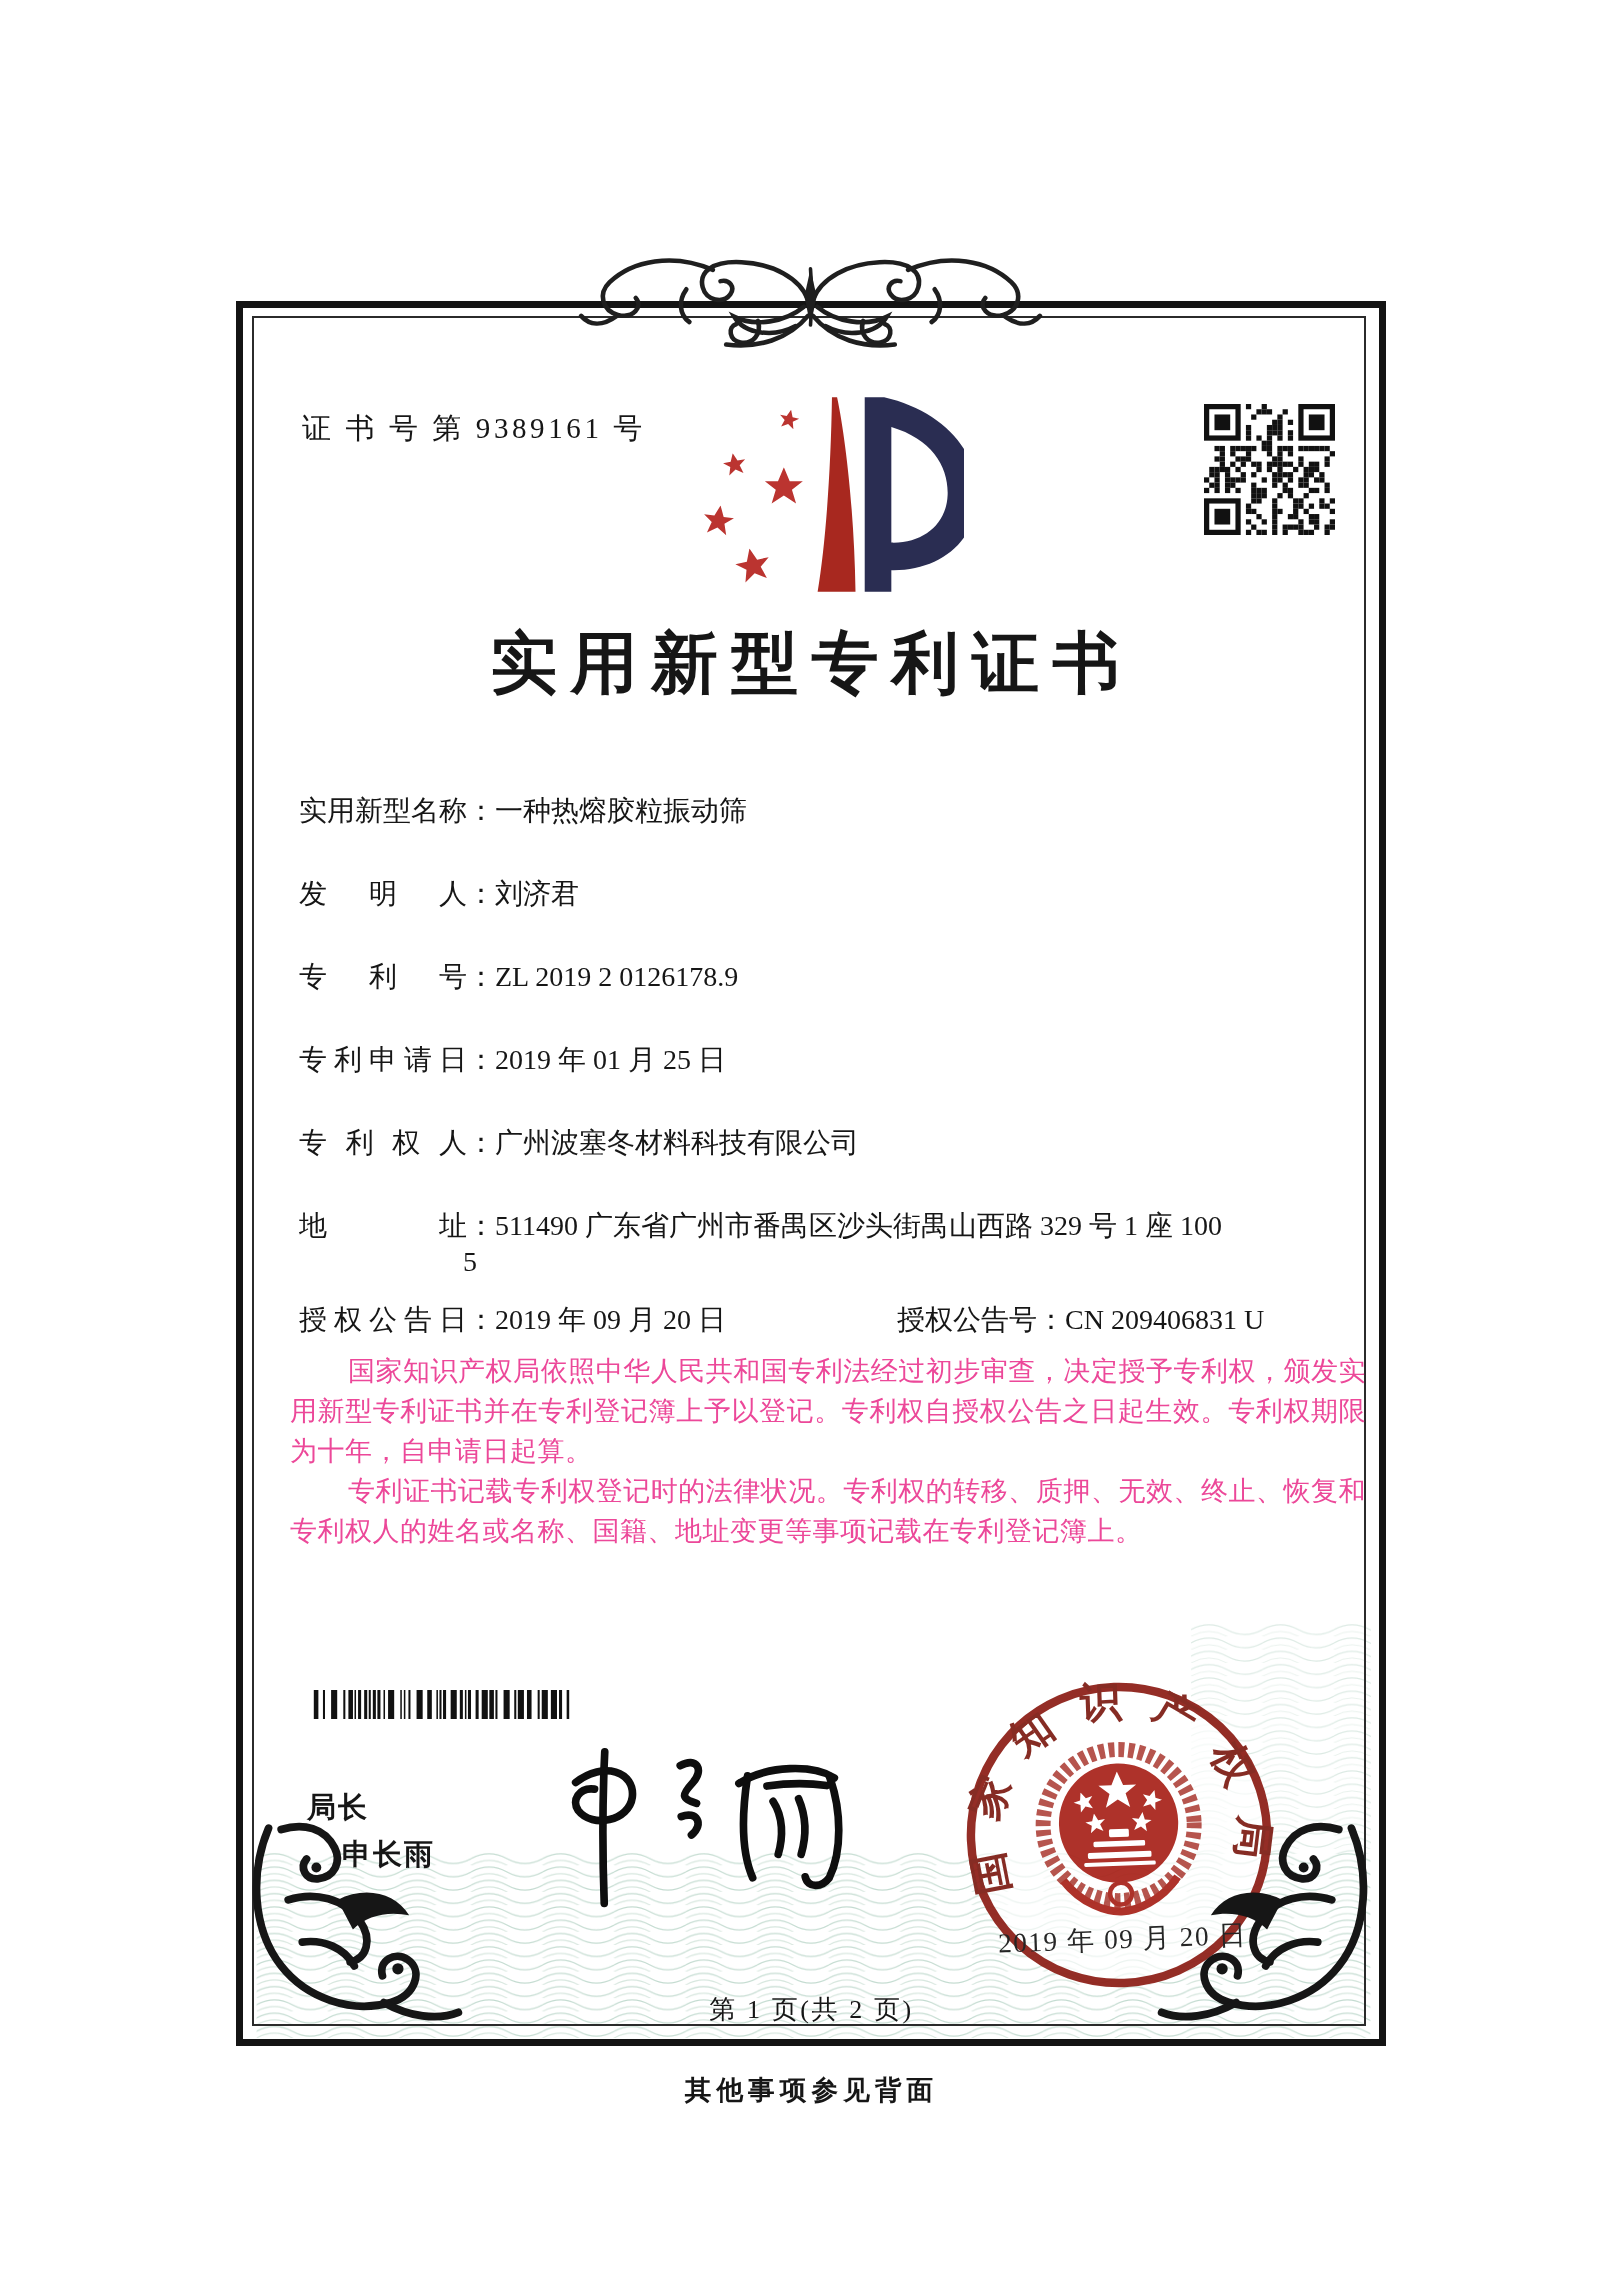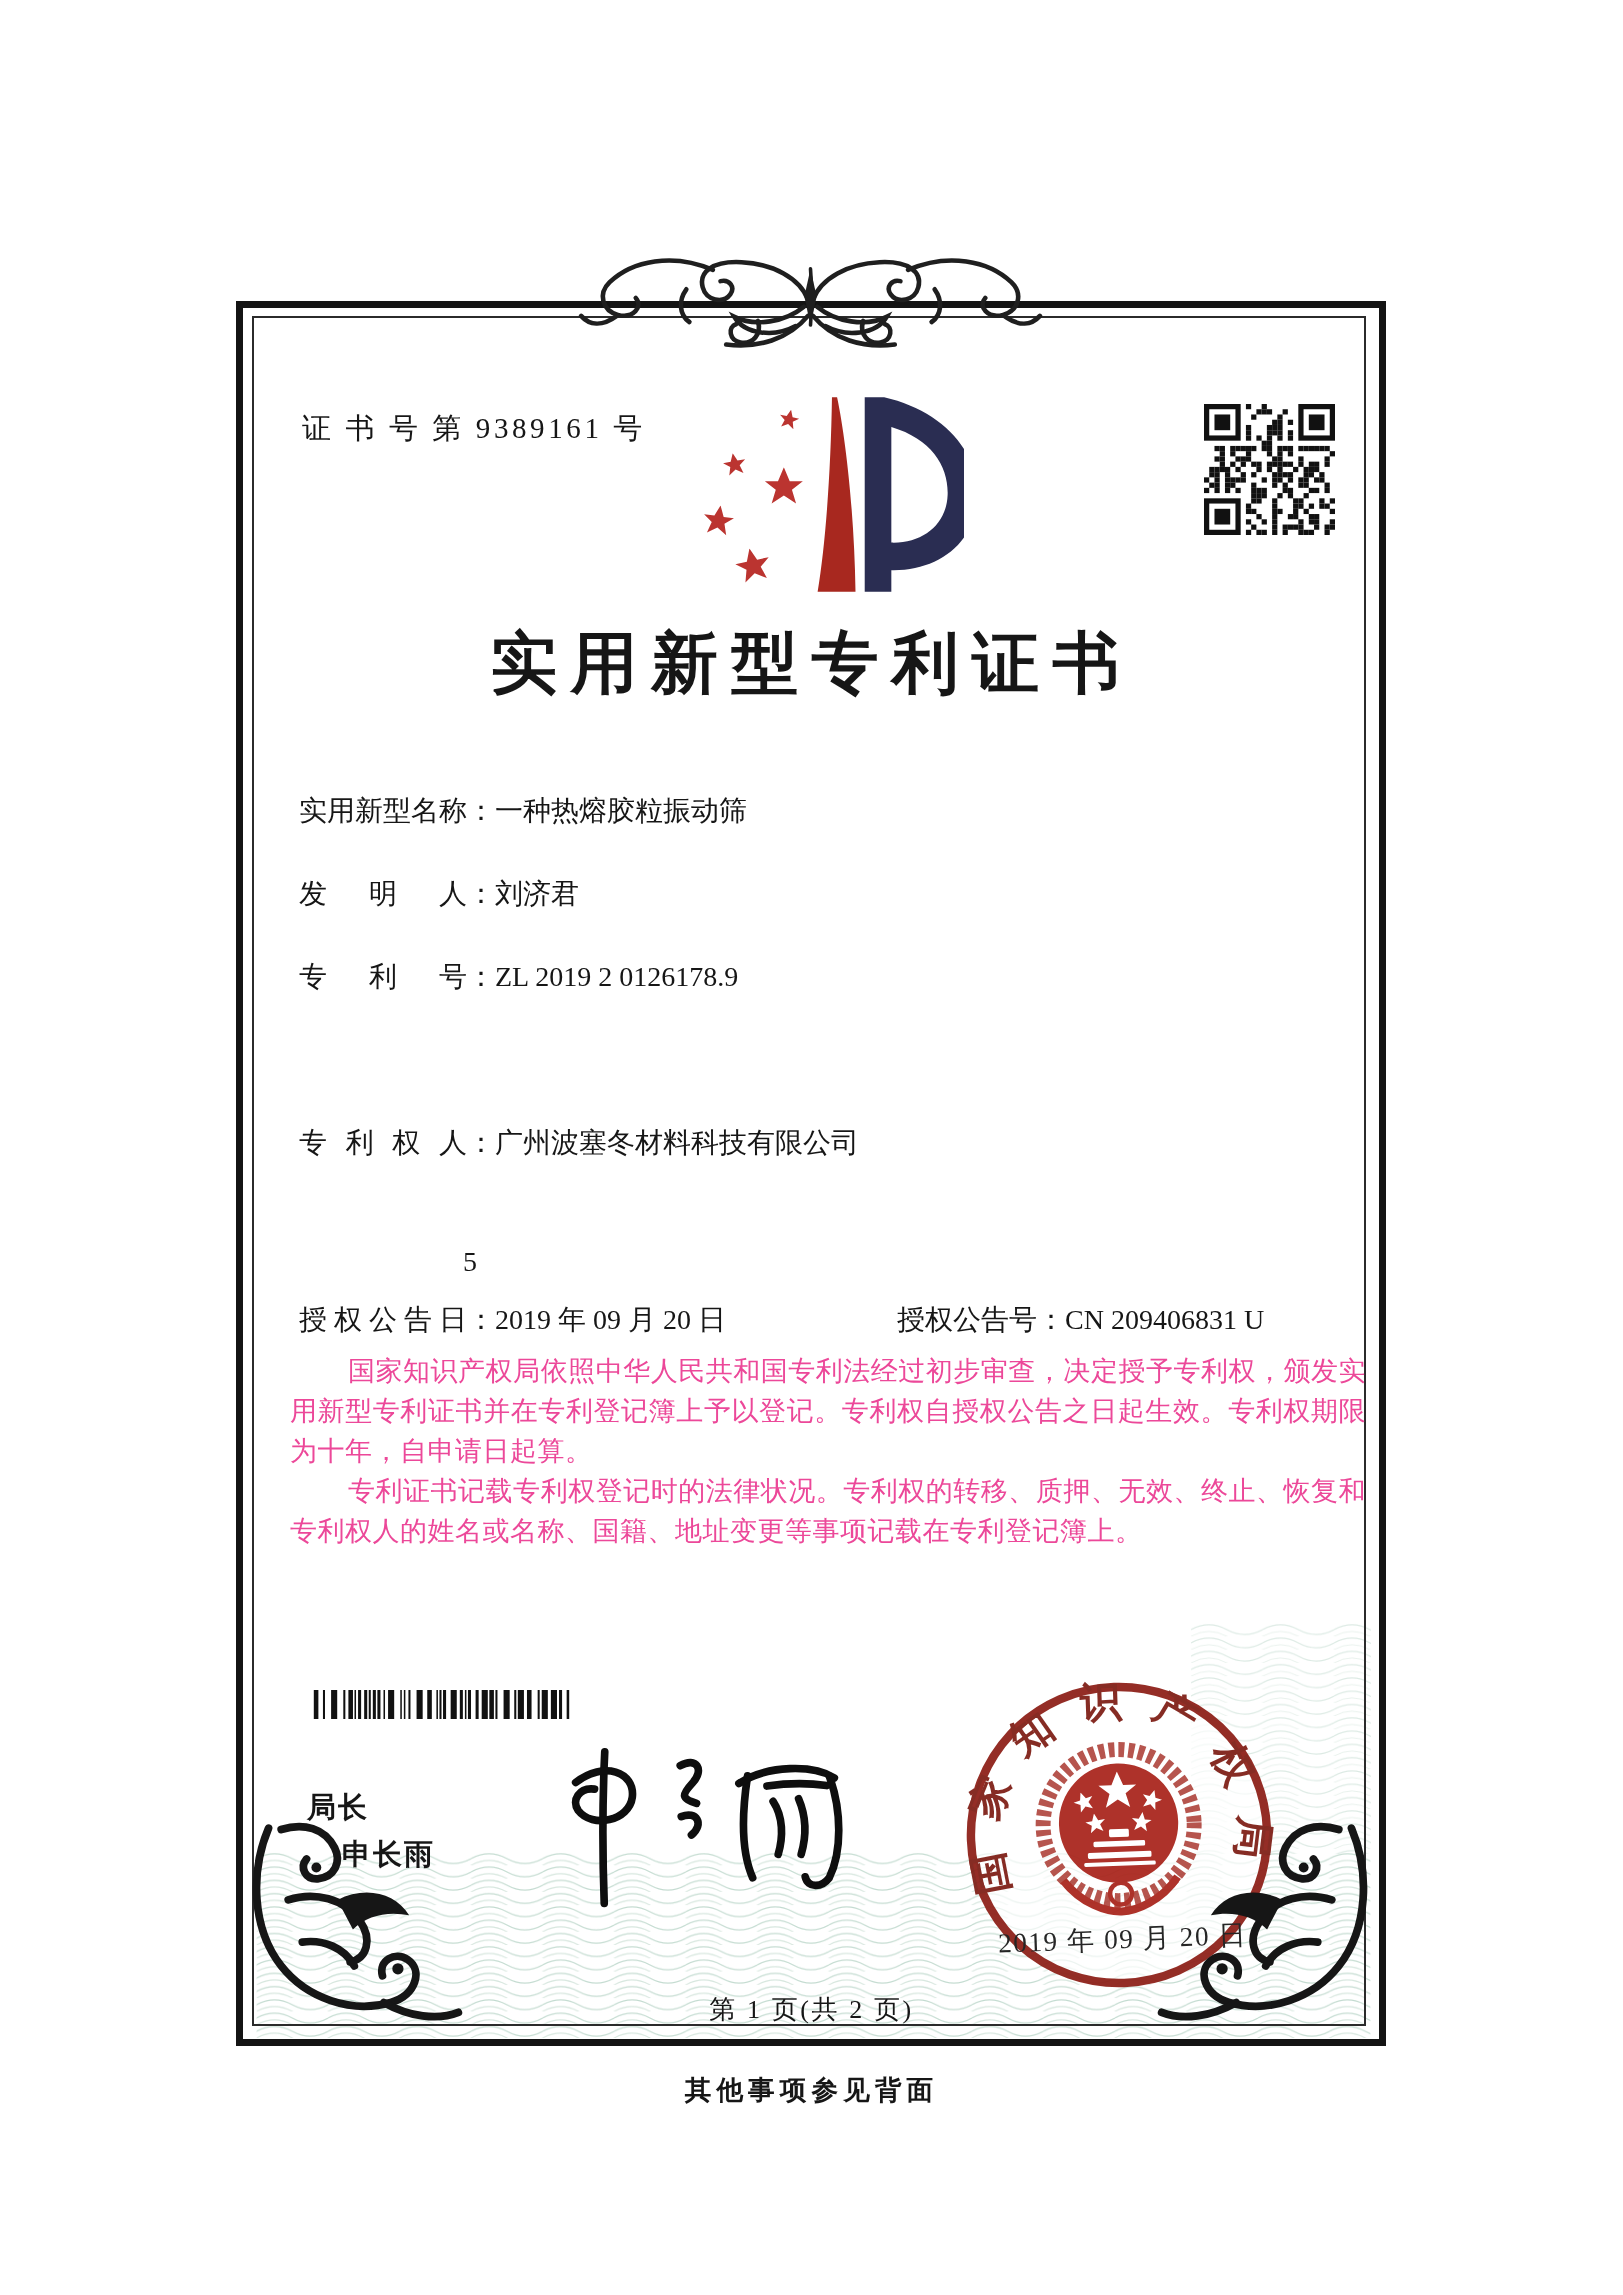--- a/index.html
+++ b/index.html
@@ -323,22 +323,28 @@
 
   <div class="abs frow r1">
     <span class="flabel">实用新型名称</span><span>：</span><span>一种热熔胶粒振动筛</span>
   </div>
   <div class="abs frow r2">
     <span class="flabel">发明人</span><span>：</span><span>刘济君</span>
   </div>
   <div class="abs frow r3">
     <span class="flabel">专利号</span><span>：</span><span>ZL 2019 2 0126178.9</span>
   </div>
+  <div class="abs frow r4">
+    <span class="flabel">专利申请日</span><span>：</span><span>2019 年 01 月 25 日</span>
+  </div>
   <div class="abs frow r5">
     <span class="flabel">专利权人</span><span>：</span><span>广州波塞冬材料科技有限公司</span>
+  </div>
+  <div class="abs frow r6">
+    <span class="flabel">地址</span><span>：</span><span>511490 广东省广州市番禺区沙头街禺山西路 329 号 1 座 100</span>
   </div>
   <div class="abs frow r6b">5</div>
   <div class="abs frow r7">
     <span class="flabel">授权公告日</span><span>：</span><span>2019 年 09 月 20 日</span>
     <span class="grant2">
       <span>授权公告号</span><span>：</span><span>CN 209406831 U</span>
     </span>
   </div>
 
   <div class="abs paras">

